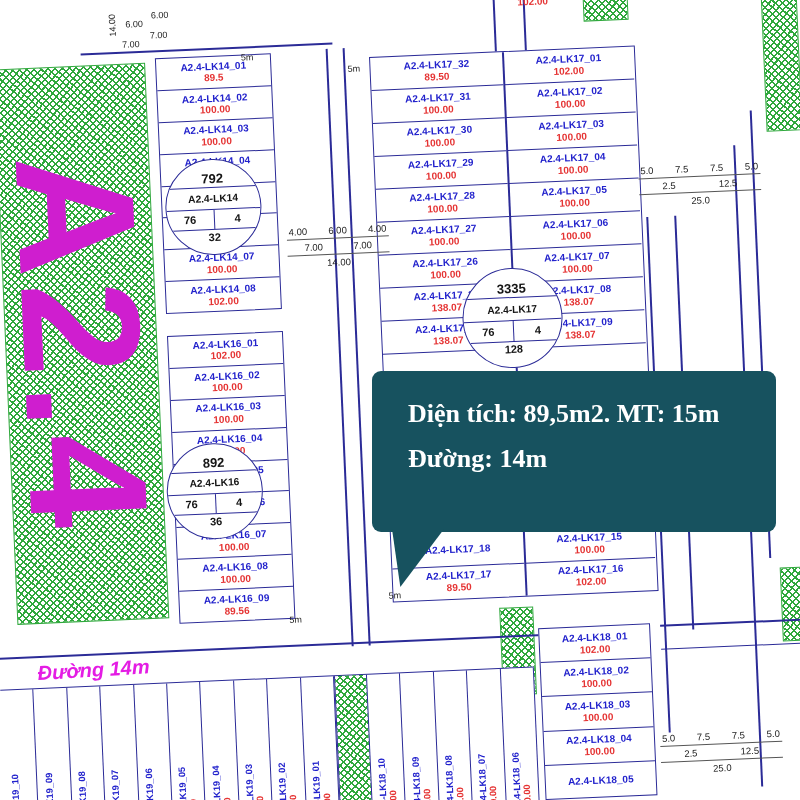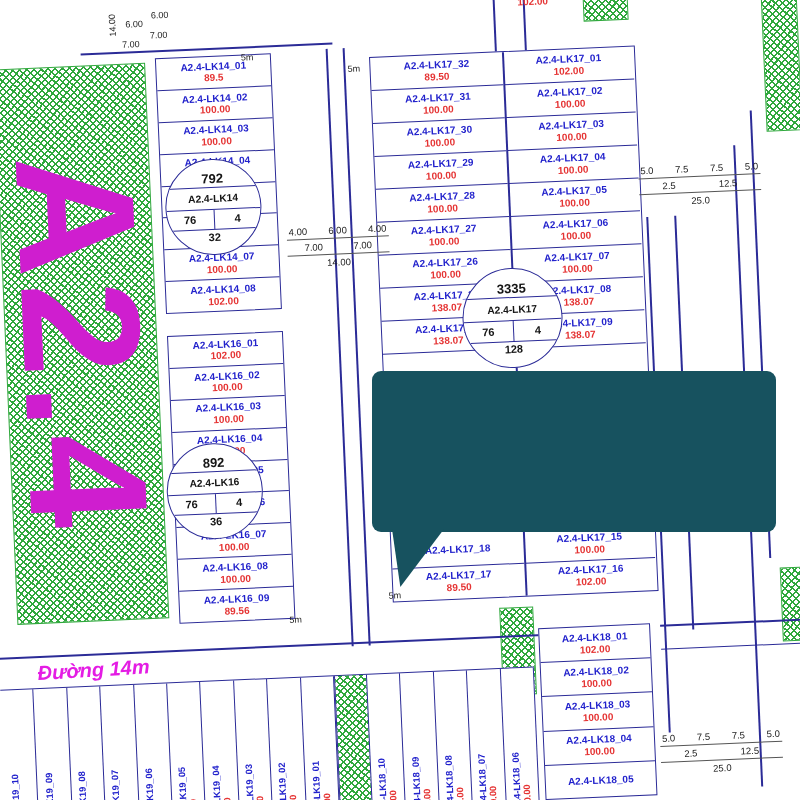--- a/index.html
+++ b/index.html
@@ -573,15 +573,17 @@
     <span class="dim m5b">5m</span>
     <span class="dim m5c">5m</span>
     <span class="dim m5d">5m</span>
 
     <span class="stray-area">102.00</span>
 
     <span class="roadlabel">Đường 14m</span>
   </div>
 
   <div class="callout">
+    <div class="cl">Diện tích: 89,5m2. MT: 15m</div>
+    <div class="cl">Đường: 14m</div>
     <div class="callout-tail"></div>
   </div>
 </div>
 
 </body></html>

